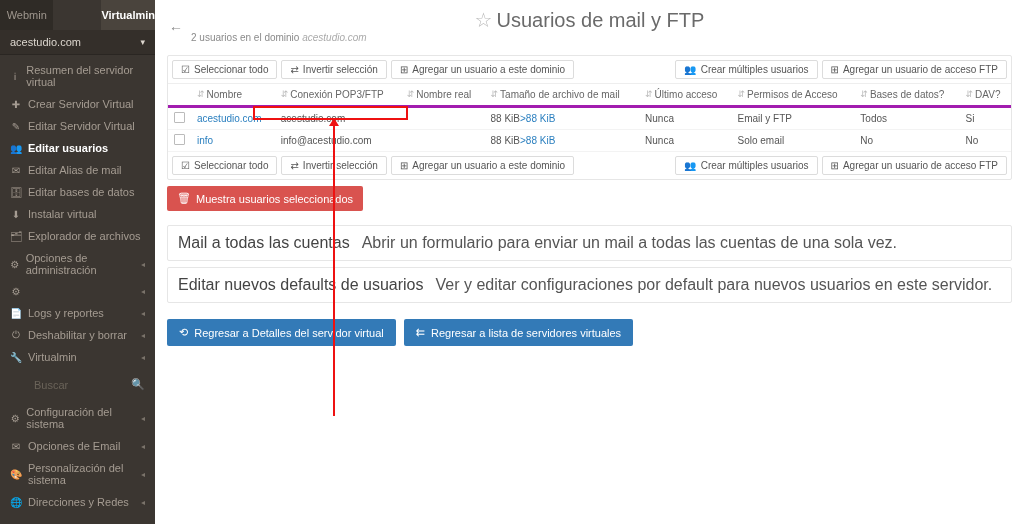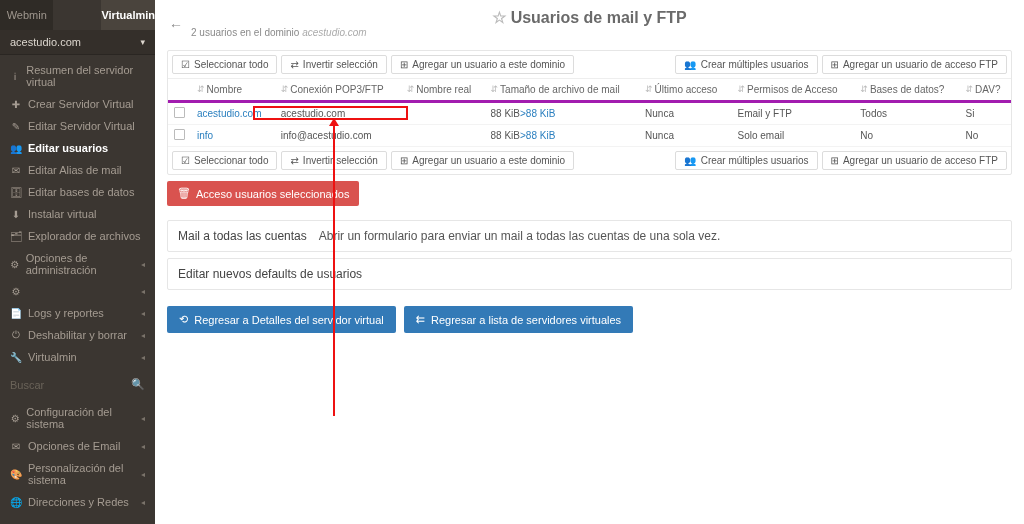--- a/index.html
+++ b/index.html
@@ -12,50 +12,50 @@
   .top-tab { flex: 1; display: flex; align-items: center; justify-content: center; font-size: 11px; cursor: pointer; }
   .top-tab.webmin { background: #2f2b26; color: #9e968d; }
   .top-tab.virtualmin { background: #4a443d; color: #fff; font-weight: 700; margin-left: 48px; }
   .domain-sel { display: flex; align-items: center; justify-content: space-between; padding: 6px 10px; background: #342f2a; color: #ddd7cf; font-size: 11px; border-bottom: 1px solid #2a2622; }
   .domain-sel .chev { font-size: 9px; }
   .side-nav { padding: 4px 0; }
   .side-item { display: flex; align-items: center; gap: 6px; padding: 5px 10px; color: #a59c92; font-size: 11px; cursor: pointer; }
   .side-item.active { color: #fff; font-weight: 600; }
   .side-item .chev-r { margin-left: auto; font-size: 8px; color: #7a736a; }
   .side-item .micon { width: 12px; display:inline-block; text-align:center; font-size: 10px; }
-  .side-search { display:flex; align-items:center; justify-content:space-between; padding: 6px 10px; color:#6a6359; font-size:11px; }
+  .side-search { display:flex; align-items:center; justify-content:space-between; padding: 6px 10px; color:#6a6359; font-size:11px;margin-left:24px; }
   .side-search .sicon { font-size: 11px; }
 
   
   .main { position: absolute; left: 155px; right: 0; top: 0; bottom: 0; background: #fff; overflow: hidden; }
   .titlebar { display:flex; align-items:center; padding: 8px 14px 2px; gap: 8px; }
   .back-arrow { color:#888; font-size:14px; }
   .title-wrap { flex:1; text-align:center; }
-  .title { color:#6a6a6a; font-size:16px; font-weight:700; }
+  .title { color:#6a6a6a; font-size:20px; font-weight:400; }
   .title .star { color:#bbb; margin-right:4px; }
   .subtitle { text-align:left; color:#8a8a8a; font-size:10px; font-style: normal; }
   .subtitle em { color:#aaa; font-style: italic; }
 
   .panel { border:1px solid #e6e6e6; border-radius:2px; margin: 10px 12px 0; }
   .toolbar { display:flex; align-items:center; padding:4px; gap:4px; border-bottom:1px solid #eee; }
   .btn { display:inline-flex; align-items:center; gap:4px; padding:3px 8px; border:1px solid #dcdcdc; border-radius:2px; background:#fff; color:#555; font-size:10px; cursor:pointer; white-space: nowrap; }
   .btn .bi { font-size:10px; }
   .toolbar .spacer { flex:1; }
 
   table.grid { width:100%; border-collapse:collapse; font-size:10px; color:#555; }
   table.grid th { text-align:left; font-weight:400; color:#666; padding:5px 6px; border-bottom:3px solid #a21caf; white-space:nowrap; }
   table.grid td { padding:4px 6px; border-bottom:1px solid #f3f3f3; white-space:nowrap; }
   .sorticon { color:#bbb; margin-right:2px; font-size:9px; display:inline-block; transform: translateY(-1px); }
   .chk { width:11px; height:11px; border:1px solid #bbb; display:inline-block; border-radius:1px; background:#fff; }
 
   .toolbar2 { display:flex; align-items:center; padding:4px; gap:4px; }
   .del-btn { display:inline-flex; align-items:center; gap:5px; background:#d9534f; color:#fff; border:none; border-radius:2px; padding:6px 10px; font-size:11px; margin:6px 12px 0; cursor:pointer; }
 
   .options { margin: 14px 12px 0; }
-  .option-row { display:flex; align-items:flex-end; border:1px solid #e6e6e6; border-radius:2px; padding:8px 10px; margin-bottom:6px; color:#555; gap:12px; font-size:12px; }
+  .option-row { display:flex; align-items:flex-end; border:1px solid #e6e6e6; border-radius:2px; padding:8px 10px; margin-bottom:6px; color:#555; gap:12px; font-size:16px; }
   .option-row .olabel { color:#444; }
 
   .foot-btns { display:flex; gap:8px; margin:16px 12px 0; }
   .pbtn { display:inline-flex; align-items:center; gap:6px; background:#337ab7; color:#fff; border:none; border-radius:2px; padding:7px 12px; font-size:11px; cursor:pointer; }
 
   
   .hl-box { position:absolute; border:2px solid #e11; pointer-events:none; }
   .arrow-line { position:absolute; width:0; border-left:2px solid #e11; pointer-events:none; }
   .arrow-head { position:absolute; width:0; height:0; border-left:5px solid transparent; border-right:5px solid transparent; border-bottom:8px solid #e11; pointer-events:none; }
 </style>
@@ -252,30 +252,31 @@
         </span>
       <span class="btn">
           <span class="bi">⊞</span>
           <span>Agregar un usuario de acceso FTP</span>
         </span>
     </div>
   </div>
 
   <button class="del-btn">
       <span>🗑</span>
-      <span>Acceso usuarios seleccionados</span>
+      <span>Muestra usuarios seleccionados</span>
     </button>
 
   <div class="options" id="options">
       <div class="option-row">
         <span class="olabel">Mail a todas las cuentas</span>
         <span>Abrir un formulario para enviar un mail a todas las cuentas de una sola vez.</span>
       </div>
       <div class="option-row">
         <span class="olabel">Editar nuevos defaults de usuarios</span>
+        <span>Ver y editar configuraciones por default para nuevos usuarios en este servidor.</span>
       </div>
     </div>
 
   <div class="foot-btns">
     <button class="pbtn">
         <span>⟲</span>
         <span>Regresar a Detalles del servidor virtual</span>
       </button>
     <button class="pbtn">
         <span>⇇</span>

